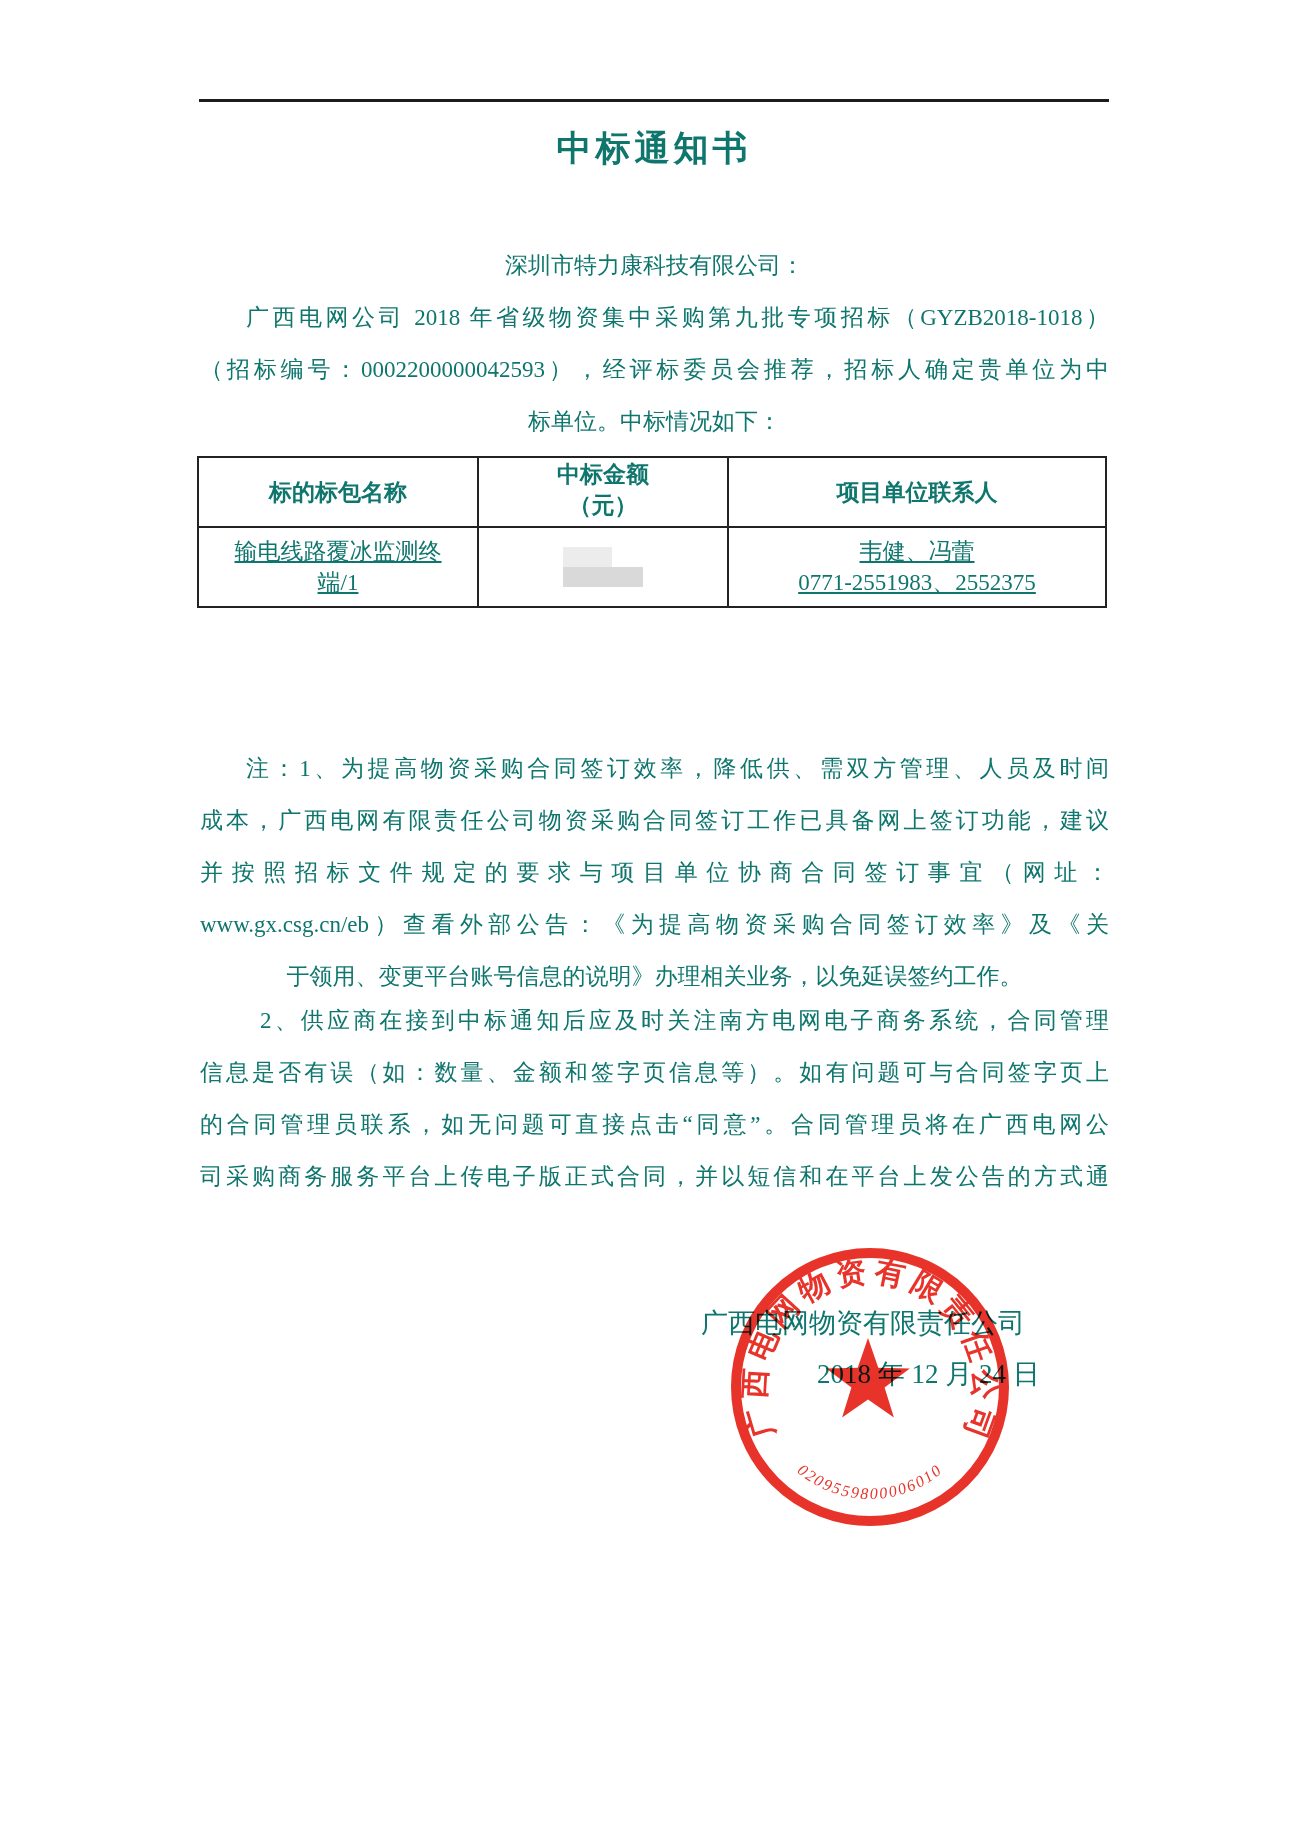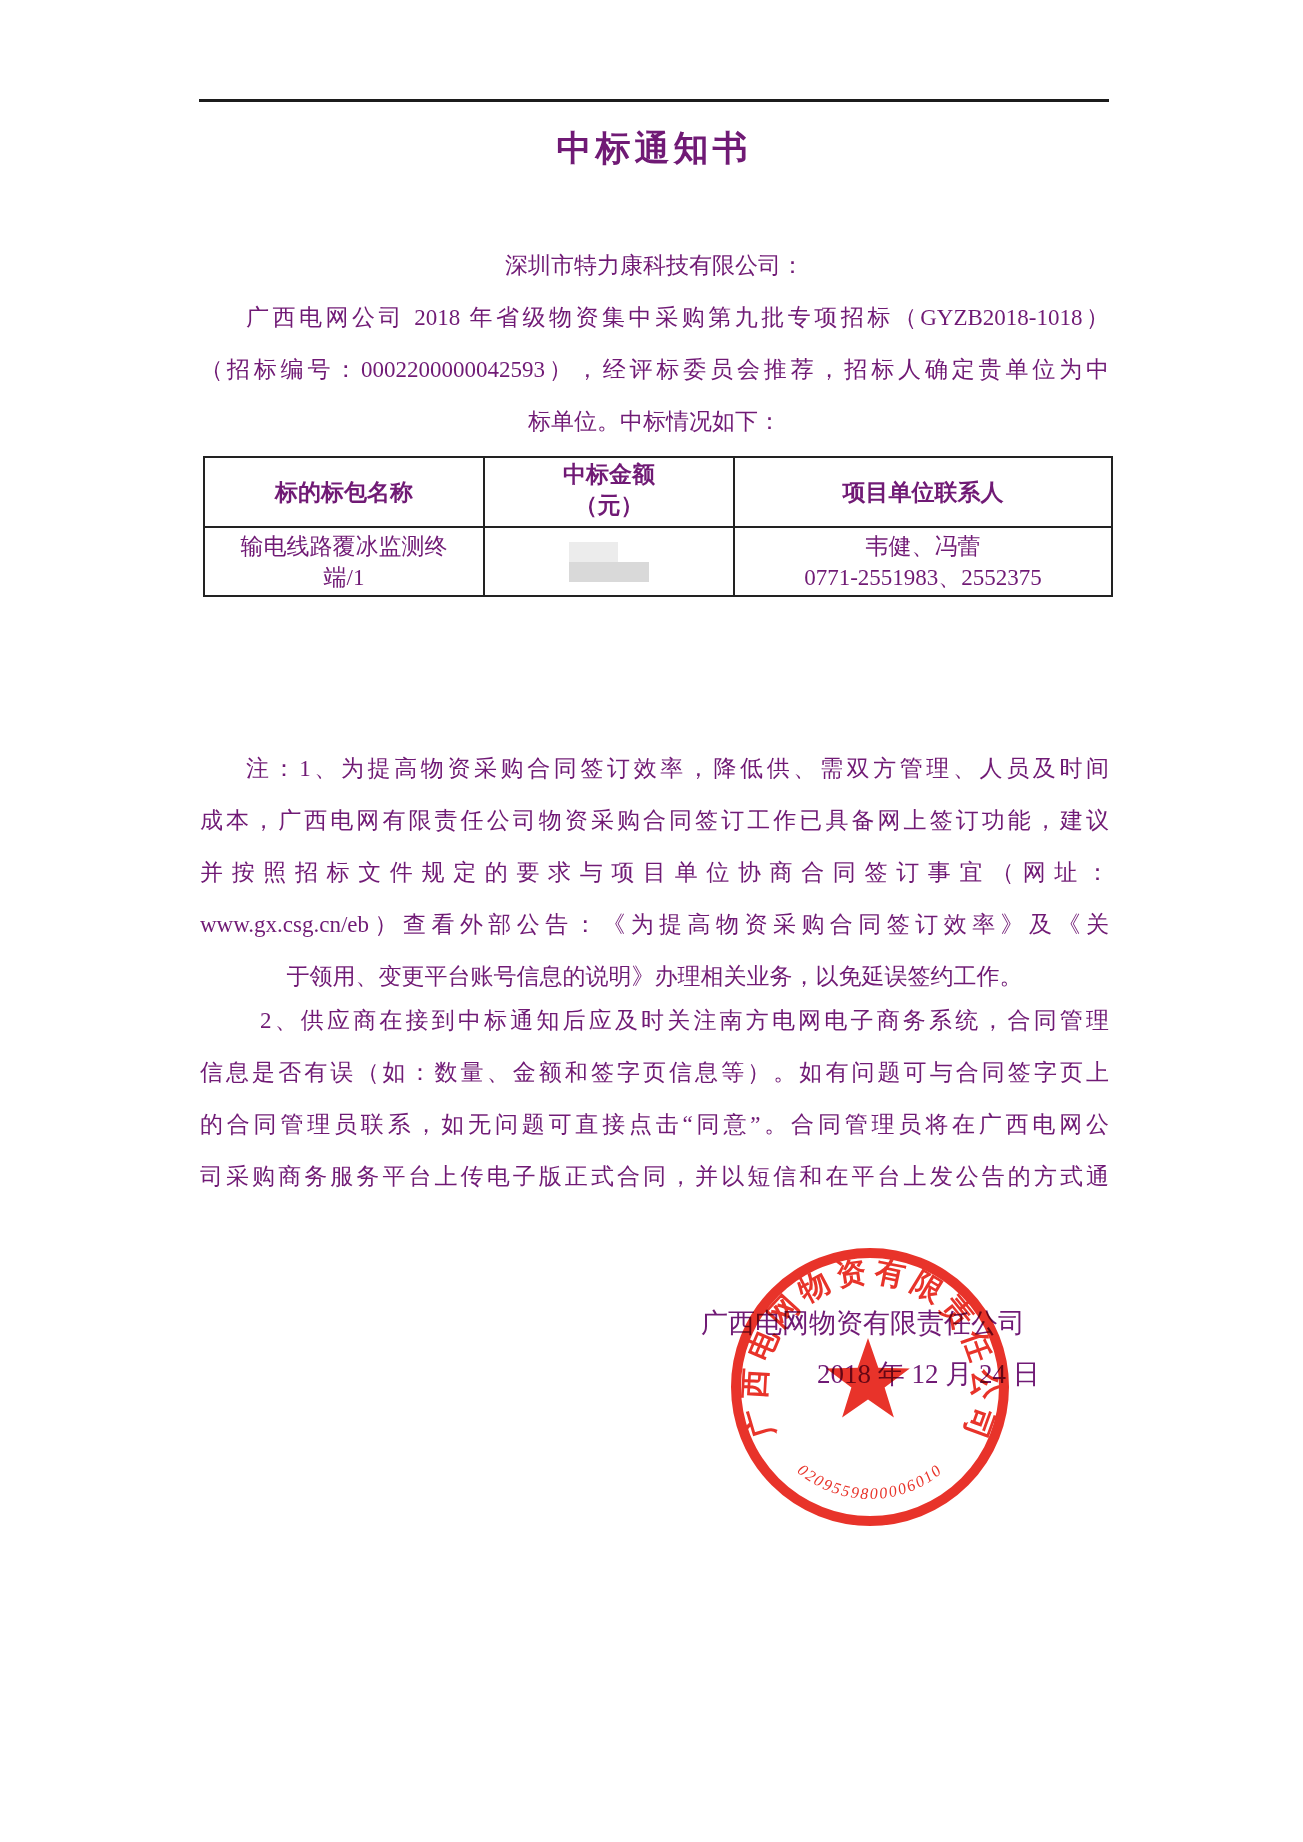--- a/index.html
+++ b/index.html
@@ -1,44 +1,44 @@
 <!DOCTYPE html>
 <html><head>
 <meta charset="utf-8">
 <style>
   html,body { margin:0; padding:0; background:#888; }
   .sheet {
     position:relative; width:1303px; height:1842px; margin:0 auto;
-    background:#ffffff; color:#701a75; overflow:hidden;
+    background:#ffffff; color:#0f766e; overflow:hidden;
     font-family:"Liberation Serif","DejaVu Serif",serif;
   }
   .rule { position:absolute; left:199px; top:99px; width:910px; height:3px; background:#1c1c1c; }
   .title {
     position:absolute; left:199px; top:125px; width:910px;
     text-align:center; font-size:35px; font-weight:bold; letter-spacing:4px;
   }
   .para { position:absolute; left:200px; width:909px; }
   .line { height:52px; line-height:52px; font-size:23px;text-align:center; }
   .j { text-align:justify; text-align-last:justify; }
   .indent  { text-indent:46px; }
   .indent2 { text-indent:60px; }
 
   table.award {
     position:absolute; left:197px; top:456px; width:908px;
-    border-collapse:collapse; table-layout:fixed; font-size:23px;margin-left:6px;
+    border-collapse:collapse; table-layout:fixed; font-size:23px;
   }
   table.award th, table.award td {
     border:2px solid #222; text-align:center; vertical-align:middle; padding:0;
     font-weight:normal;
   }
   table.award th { font-weight:bold; }
   .th-sub { line-height:31px;font-family:Liberation Mono, monospace; }
   .cell-2line { line-height:31px; }
   tr.hdr  { height:70px; }
-  tr.data { height:69px; }
+  tr.data { height:80px;text-decoration:underline; }
 
   .redact { display:inline-block; width:80px; vertical-align:middle; }
   .redact .r-top { width:49px; height:20px; background:#ececec; }
   .redact .r-bot { width:80px; height:20px; background:#d9d9d9; }
 
   .sig-company { position:absolute; left:701px; top:1305px; font-size:27px; line-height:36px; white-space:nowrap; }
   .sig-date    { position:absolute; left:817px; top:1356px; font-size:27px; line-height:36px; white-space:nowrap; }
 
   .stamp {
     position:absolute; left:720px; top:1237px; width:300px; height:300px;

